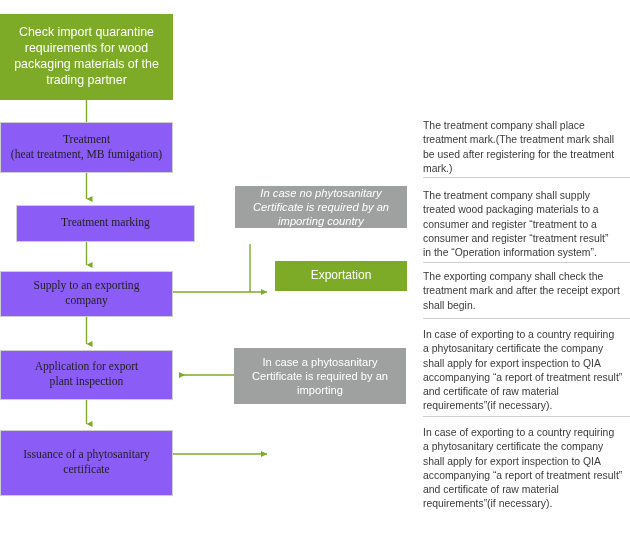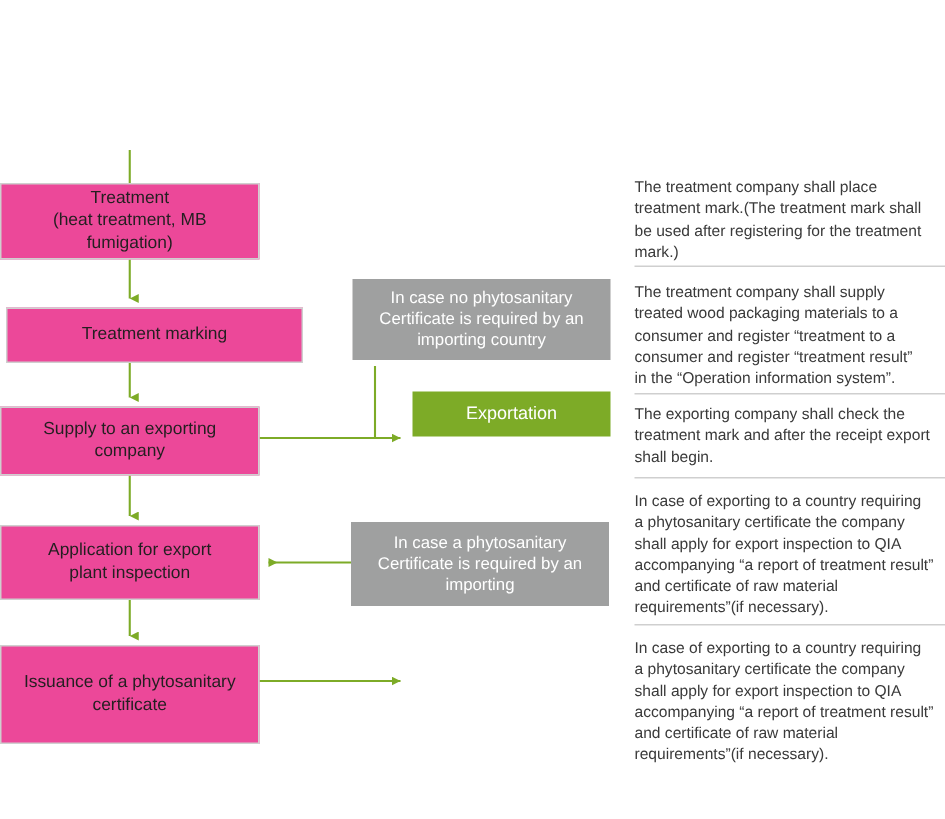--- a/index.html
+++ b/index.html
@@ -33,23 +33,24 @@
   }
   .box-green {
     background: #7DAB27;
     color: #ffffff;
   }
   .box-gray {
     background: #9FA0A0;
     color: #ffffff;
   }
   .box-light {
-    background: #ec4899;
+    background: #8b5cf6;
     border: 1px solid #CFCFCF;
     color: #231f20;
+    font-family: Liberation Serif, serif;
   }
   .label {
     display: block;
     padding: 0 6px;
     white-space: pre-line;
   }
   .note {
     position: absolute;
     box-sizing: border-box;
     font-size: 10.4px;
@@ -111,46 +112,52 @@
     <line x1="86.5" y1="400" x2="86.5" y2="424" stroke="#7DAB27" stroke-width="1.4" marker-end="url(#arrow-down)"></line>
 
     <line x1="173" y1="292" x2="267" y2="292" stroke="#7DAB27" stroke-width="1.4" marker-end="url(#arrow-right)"></line>
     <line x1="250" y1="244" x2="250" y2="292" stroke="#7DAB27" stroke-width="1.4"></line>
 
     <line x1="235" y1="375" x2="179" y2="375" stroke="#7DAB27" stroke-width="1.4" marker-end="url(#arrow-left)"></line>
 
     <line x1="173" y1="454" x2="267" y2="454" stroke="#7DAB27" stroke-width="1.4" marker-end="url(#arrow-right)"></line>
   </svg>
 
+  <div class="box box-green" style="left:0px; top:14px; width:173px; height:86px; font-size:12.4px;">
+    <span class="label">Check import quarantine
+requirements for wood
+packaging materials of the
+trading partner</span>
+  </div>
 
   <div class="box box-light" style="left:0px; top:122px; width:173px; height:51px; font-size:11.6px;">
     <span class="label">Treatment
 (heat treatment, MB fumigation)</span>
   </div>
 
-  <div class="box box-light" style="left:4px; top:205px; width:198px; height:37px; font-size:11.6px;">
+  <div class="box box-light" style="left:16px; top:205px; width:179px; height:37px; font-size:11.6px;">
     <span class="label">Treatment marking</span>
   </div>
 
   <div class="box box-light" style="left:0px; top:350px; width:173px; height:50px; font-size:11.6px;">
     <span class="label">Application for export
 plant inspection</span>
   </div>
 
   <div class="box box-light" style="left:0px; top:271px; width:173px; height:46px; font-size:11.6px;">
     <span class="label">Supply to an exporting
 company</span>
   </div>
 
   <div class="box box-light" style="left:0px; top:430px; width:173px; height:66px; font-size:11.6px;">
     <span class="label">Issuance of a phytosanitary
 certificate</span>
   </div>
 
-  <div class="box box-gray" style="left:235px; top:186px; width:172px; height:54px; font-size:11.2px;">
+  <div class="box box-gray" style="left:235px; top:186px; width:172px; height:42px; font-size:11.2px;font-style:italic;">
     <span class="label">In case no phytosanitary
 Certificate is required by an
 importing country</span>
   </div>
 
   <div class="box box-green" style="left:275px; top:261px; width:132px; height:30px; font-size:12px;">
     <span class="label">Exportation</span>
   </div>
 
   <div class="box box-gray" style="left:234px; top:348px; width:172px; height:56px; font-size:11.2px;">

